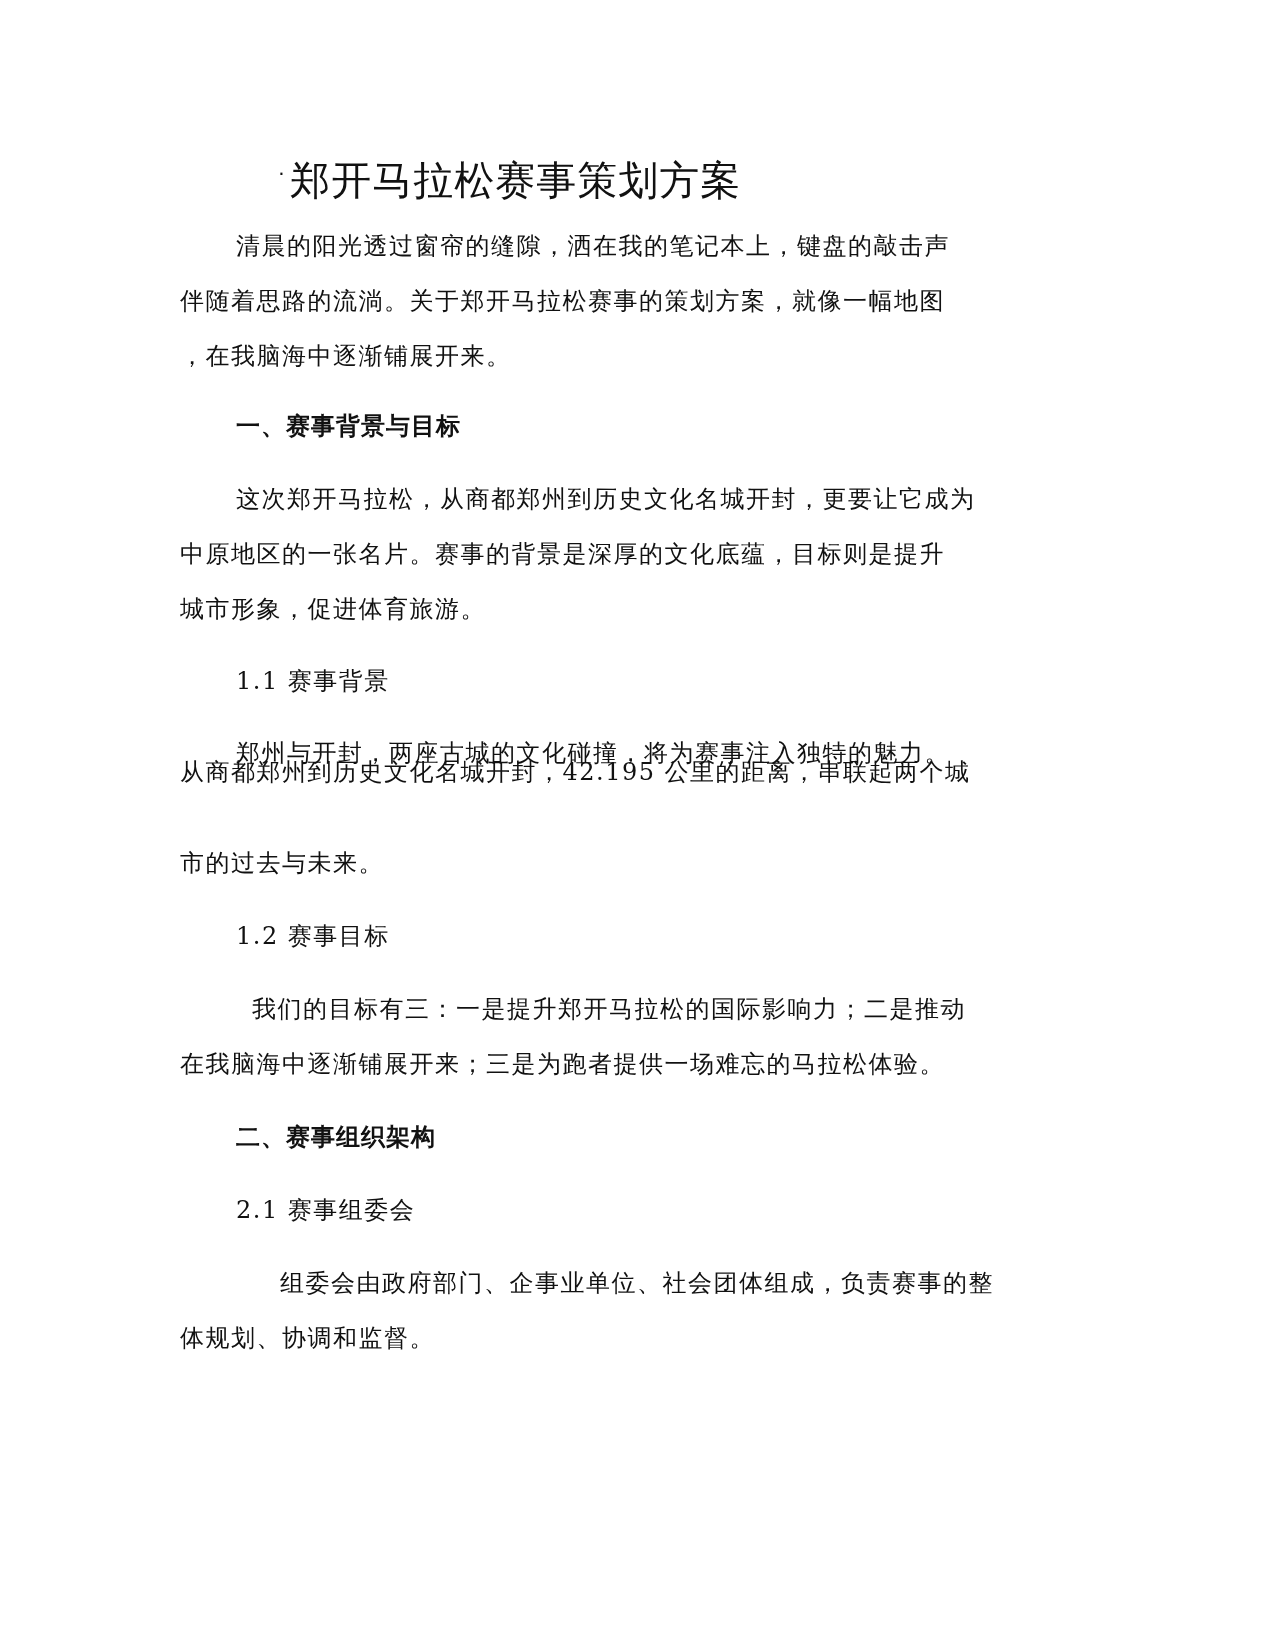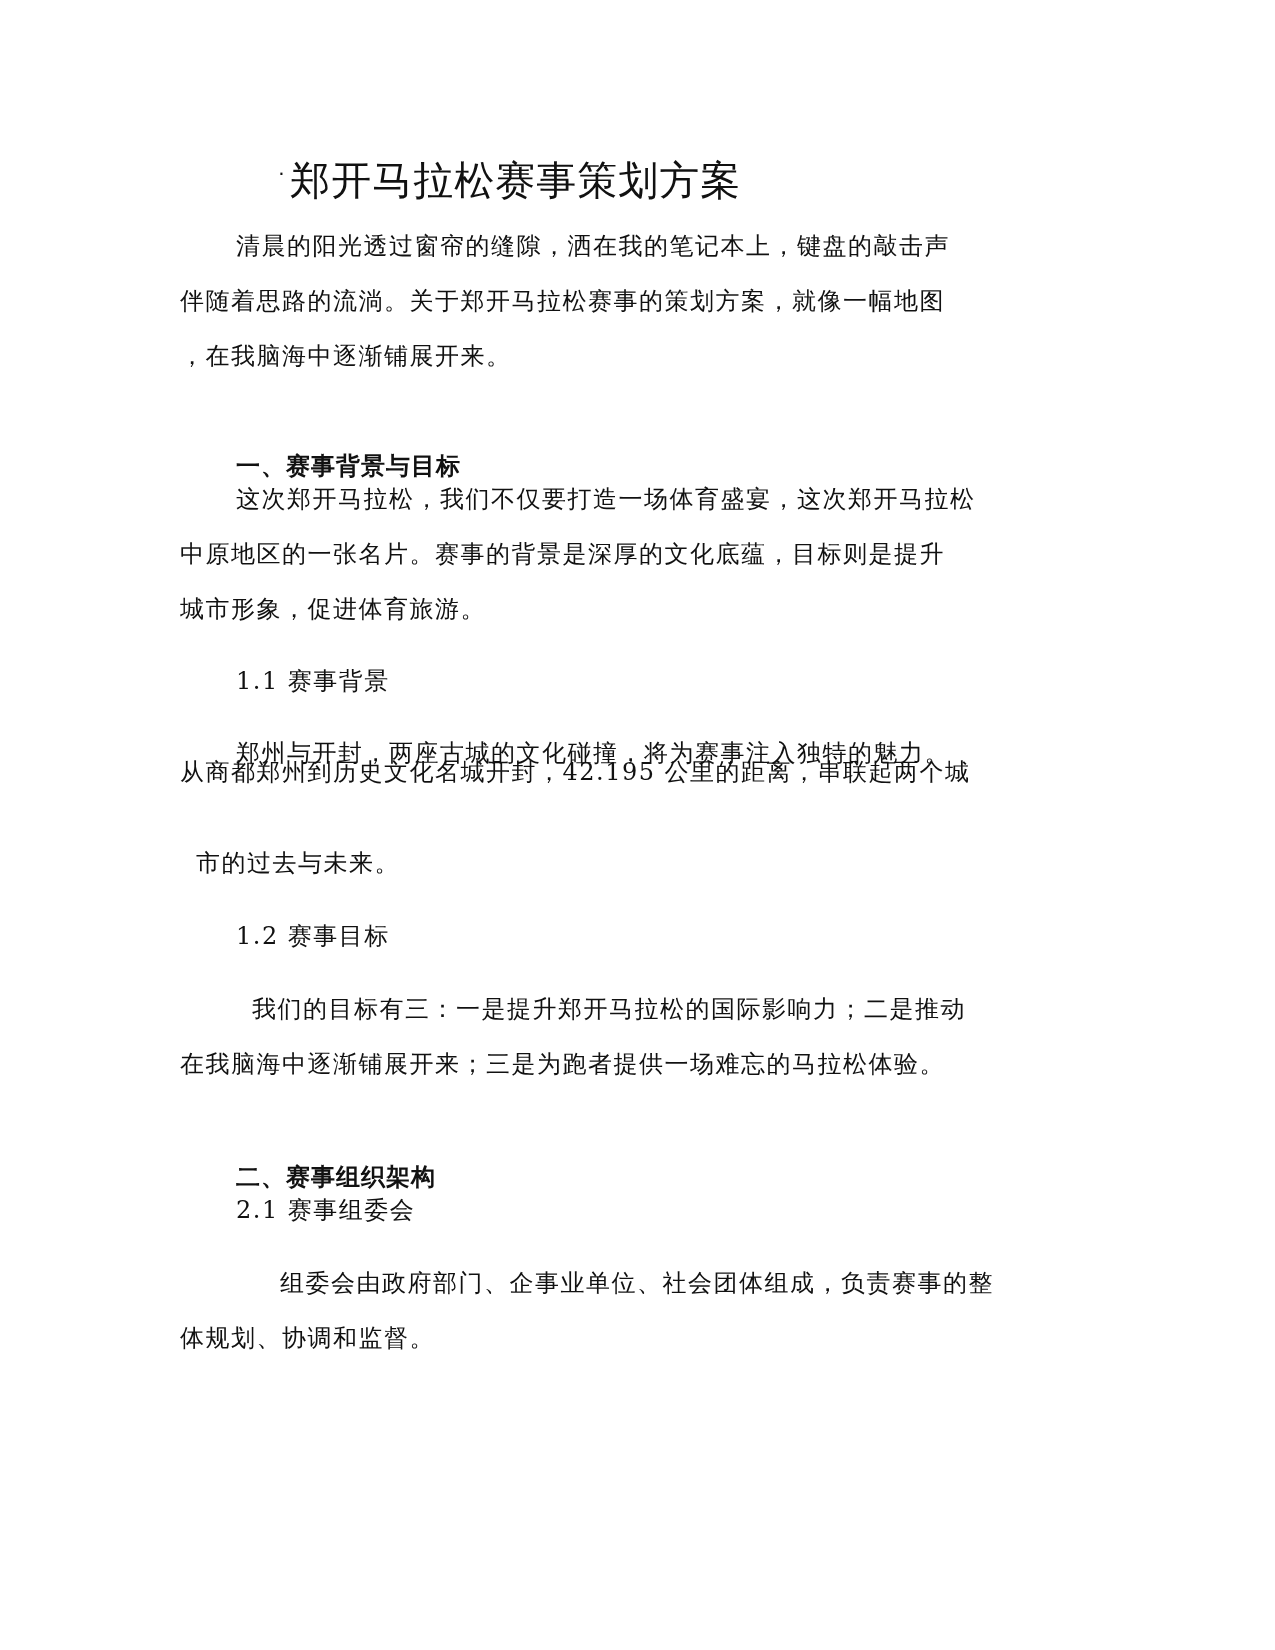--- a/index.html
+++ b/index.html
@@ -6,41 +6,41 @@
   body { width: 1275px; height: 1650px; position: relative; overflow: hidden;
          font-family: "DejaVu Serif", "Liberation Serif", serif; color: #111; }
   .page { position: absolute; left: 0; top: 0; width: 1275px; height: 1650px; }
   .title { position: absolute; top: 148px; left: 0; width: 1019px; text-align: center;
            font-family: Liberation Sans, sans-serif;
            font-size: 40px; line-height: 50px; letter-spacing: 1px; }
   .title .dot { font-size: 22px; vertical-align: 14px; margin-right: 4px; }
   .line { position: absolute; left: 180px; font-size: 24px; line-height: 40px; white-space: nowrap;
           letter-spacing: 1.5px; }
   .indent { left: 236px; }
-  .h1 { font-weight: bold; font-family: Liberation Sans, sans-serif; letter-spacing: 1px; margin-top: 40px; }
+  .h1 { font-weight: bold; font-family: Liberation Sans, sans-serif; letter-spacing: 1px; }
 </style>
 </head>
 <body>
 
 <div class="page">
   <div class="title">
     <span class="dot">·</span><span>郑开马拉松赛事策划方案</span>
   </div>
   <div id="lines">
       <div class="line indent" style="top: 226px;">清晨的阳光透过窗帘的缝隙，洒在我的笔记本上，键盘的敲击声</div>
       <div class="line" style="top: 281px;">伴随着思路的流淌。关于郑开马拉松赛事的策划方案，就像一幅地图</div>
       <div class="line" style="top: 336px;">，在我脑海中逐渐铺展开来。</div>
       <div class="line indent h1" style="top: 406px;">一、赛事背景与目标</div>
-      <div class="line indent" style="top: 479px;">这次郑开马拉松，我们不仅要打造一场体育盛宴，这次郑开马拉松</div>
+      <div class="line indent" style="top: 479px;">这次郑开马拉松，从商都郑州到历史文化名城开封，更要让它成为</div>
       <div class="line" style="top: 534px;">中原地区的一张名片。赛事的背景是深厚的文化底蕴，目标则是提升</div>
       <div class="line" style="top: 589px;">城市形象，促进体育旅游。</div>
       <div class="line indent" style="top: 661px;">1.1 赛事背景</div>
       <div class="line indent" style="top: 733px;">郑州与开封，两座古城的文化碰撞，将为赛事注入独特的魅力。</div>
       <div class="line" style="top: 752px; text-align: center;">从商都郑州到历史文化名城开封，42.195 公里的距离，串联起两个城</div>
-      <div class="line" style="top: 843px; margin-left: 16px;">市的过去与未来。</div>
+      <div class="line" style="top: 843px;">市的过去与未来。</div>
       <div class="line indent" style="top: 916px;">1.2 赛事目标</div>
       <div class="line indent" style="top: 989px; margin-left: 16px;">我们的目标有三：一是提升郑开马拉松的国际影响力；二是推动</div>
       <div class="line" style="top: 1044px;">在我脑海中逐渐铺展开来；三是为跑者提供一场难忘的马拉松体验。</div>
       <div class="line indent h1" style="top: 1117px;">二、赛事组织架构</div>
       <div class="line indent" style="top: 1190px;">2.1 赛事组委会</div>
       <div class="line indent" style="top: 1263px; margin-left: 44px;">组委会由政府部门、企事业单位、社会团体组成，负责赛事的整</div>
       <div class="line" style="top: 1318px; text-align: center;">体规划、协调和监督。</div>
     </div>
 </div>
 

